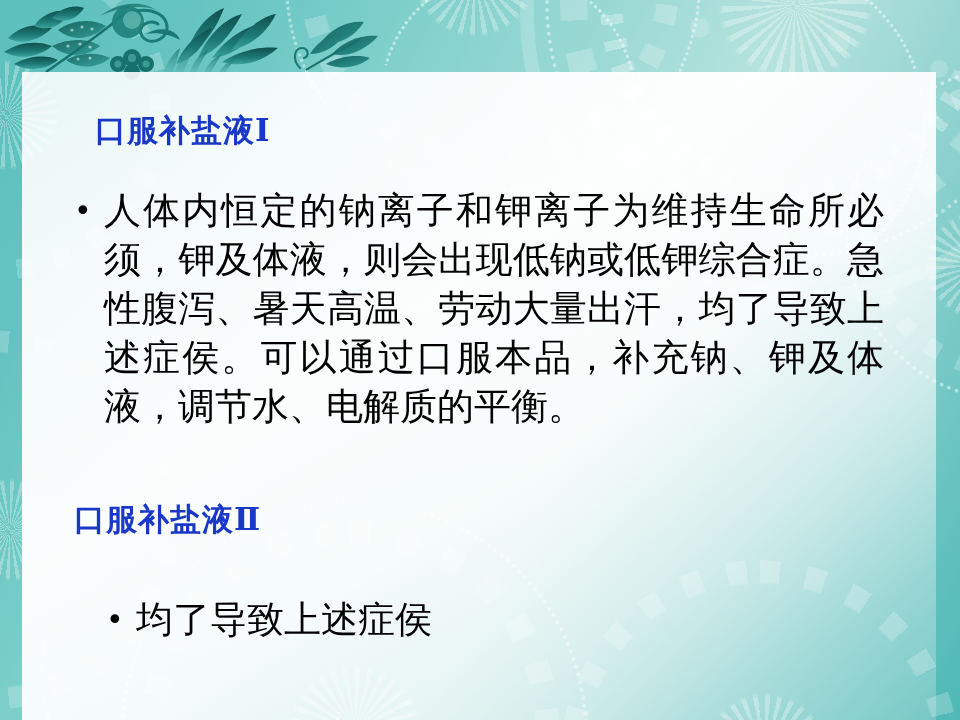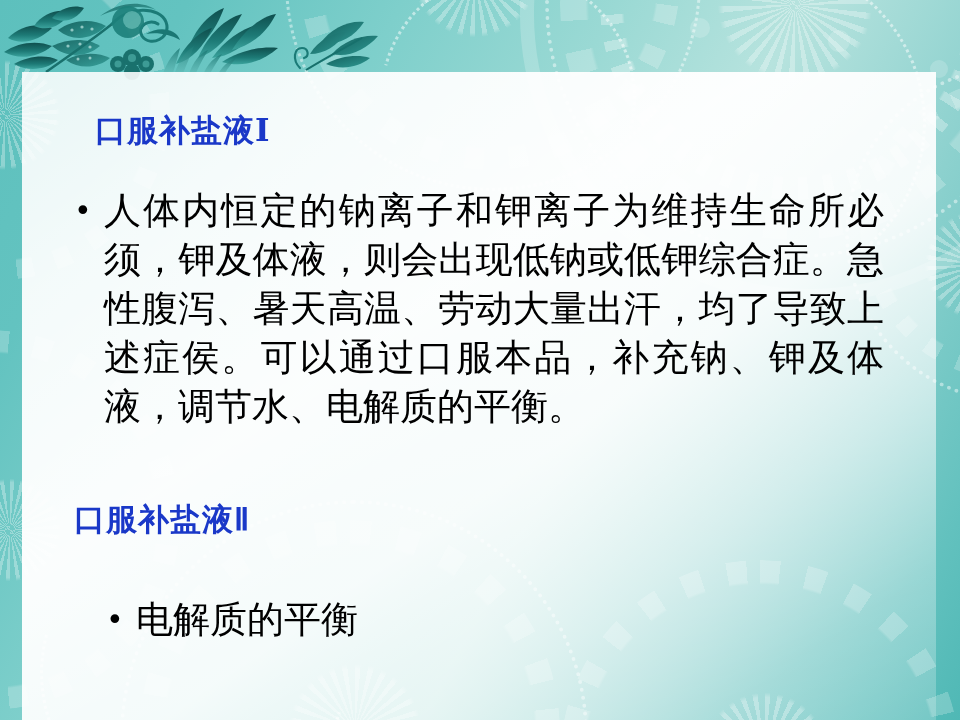--- a/index.html
+++ b/index.html
@@ -113,21 +113,21 @@
   .heading {
     position: absolute;
     color: #1a38c8;
     font-family: "DejaVu Serif", "Liberation Serif", serif;
     font-weight: bold;
     font-size: 31px;
     letter-spacing: 1px;
     white-space: nowrap;
   }
   #heading-1 { left: 74px; top: 110px; margin-left: 21px; }
-  #heading-2 { left: 74px; top: 499px; font-family: Liberation Mono, monospace; }
+  #heading-2 { left: 74px; top: 499px; }
 
   .bullet-block {
     position: absolute;
     color: #000000;
     font-family: "DejaVu Sans", "Liberation Sans", sans-serif;
     font-size: 37px;
     line-height: 49px;
     display: flex;
     align-items: flex-start;
   }
@@ -297,17 +297,17 @@
 
     <div class="bullet-block" id="bullet-1">
       <span class="bullet-mark">•</span>
       <span class="bullet-text">人体内恒定的钠离子和钾离子为维持生命所必须，钾及体液，则会出现低钠或低钾综合症。急性腹泻、暑天高温、劳动大量出汗，均了导致上述症侯。可以通过口服本品，补充钠、钾及体液，调节水、电解质的平衡。</span>
     </div>
 
     <div class="heading" id="heading-2">口服补盐液Ⅱ</div>
 
     <div class="bullet-block" id="bullet-2">
       <span class="bullet-mark">•</span>
-      <span class="bullet-text">电解质的平衡</span>
+      <span class="bullet-text">均了导致上述症侯</span>
     </div>
 
   </div>
 </div>
 
 </body></html>

